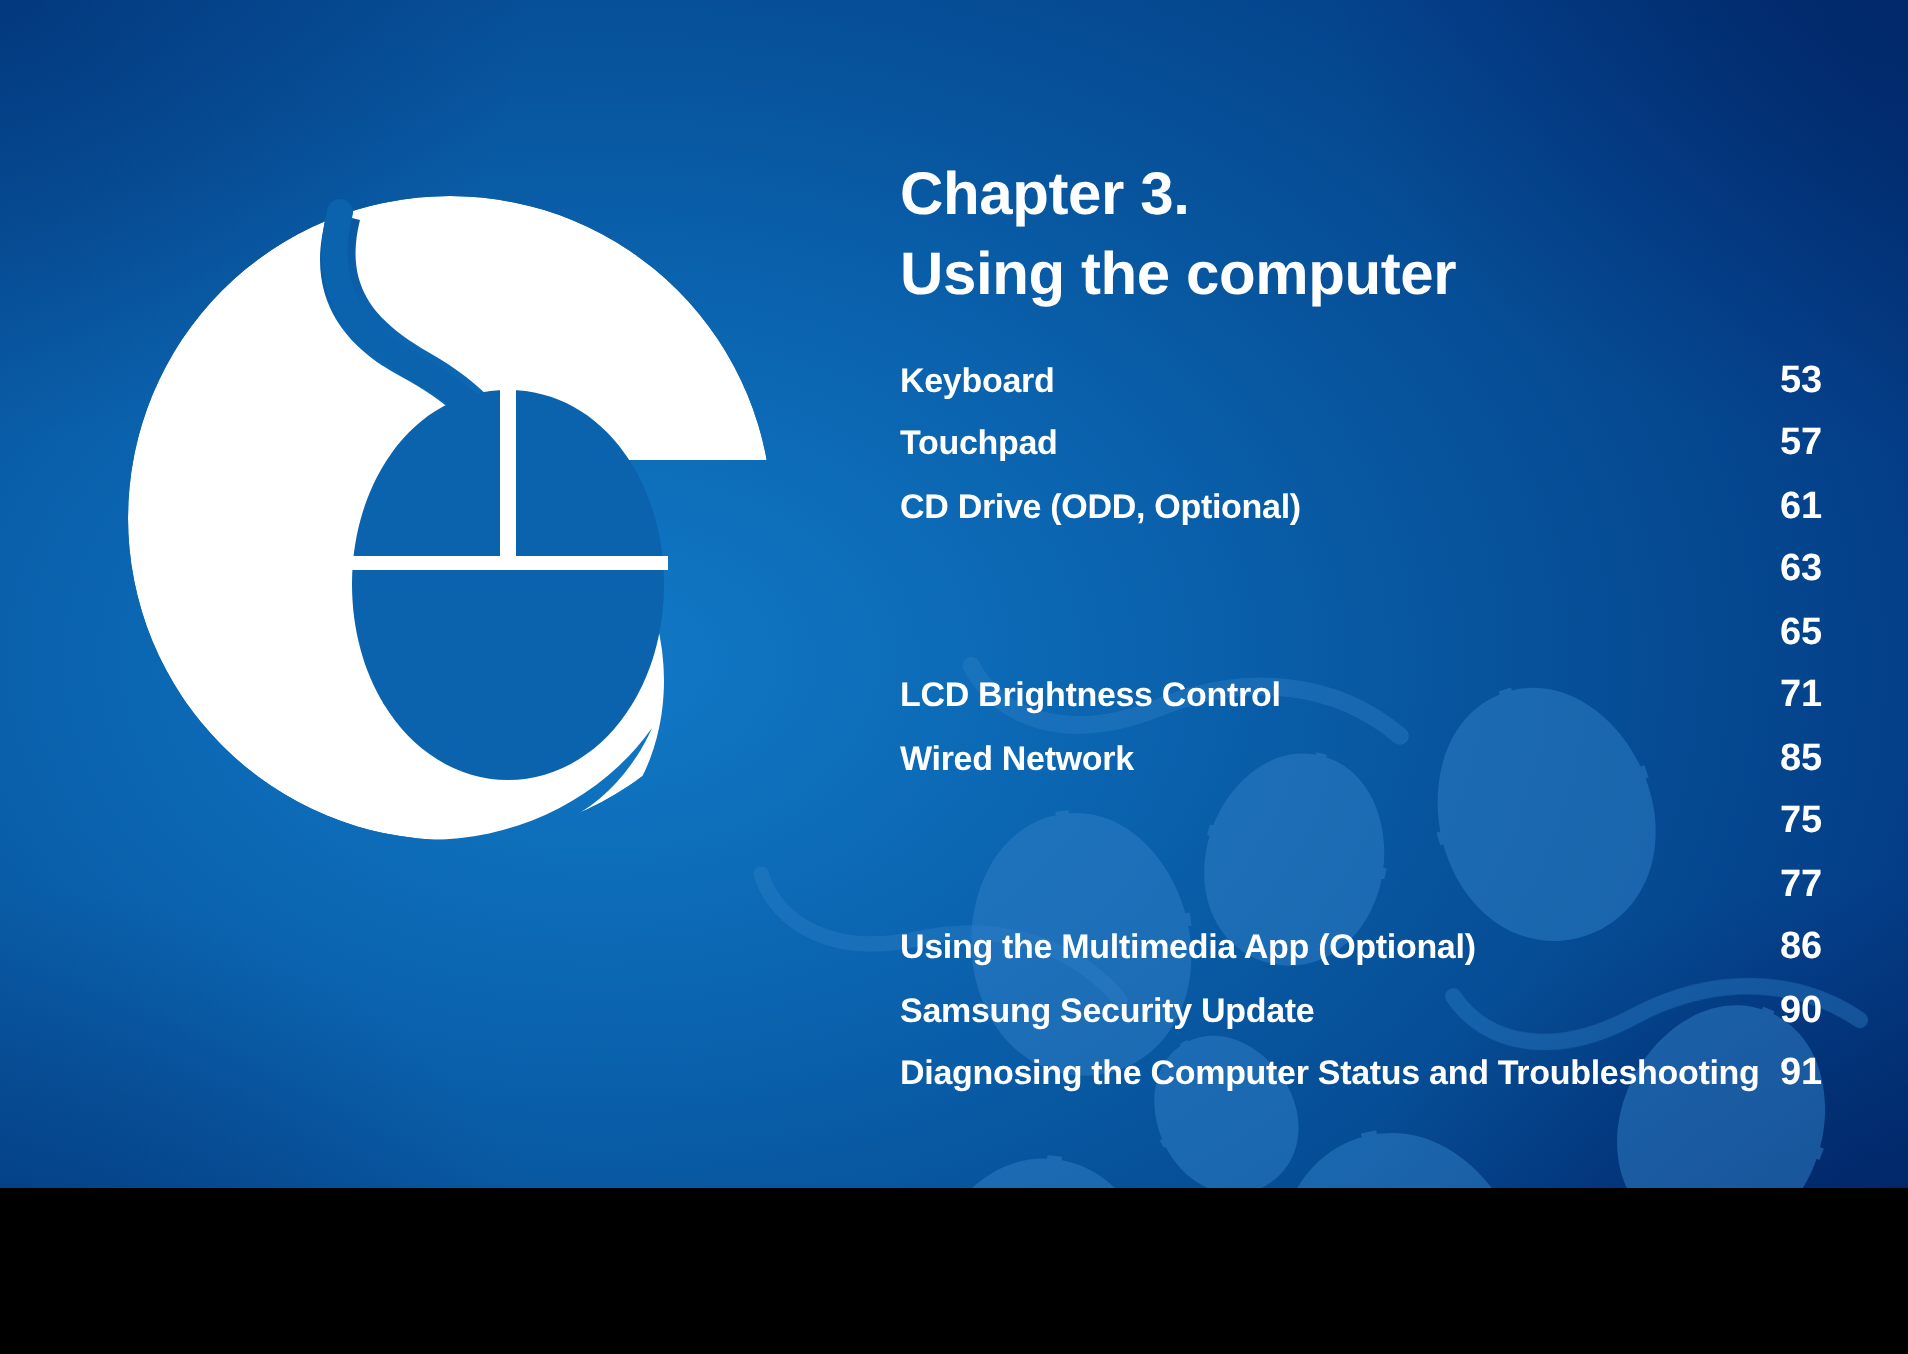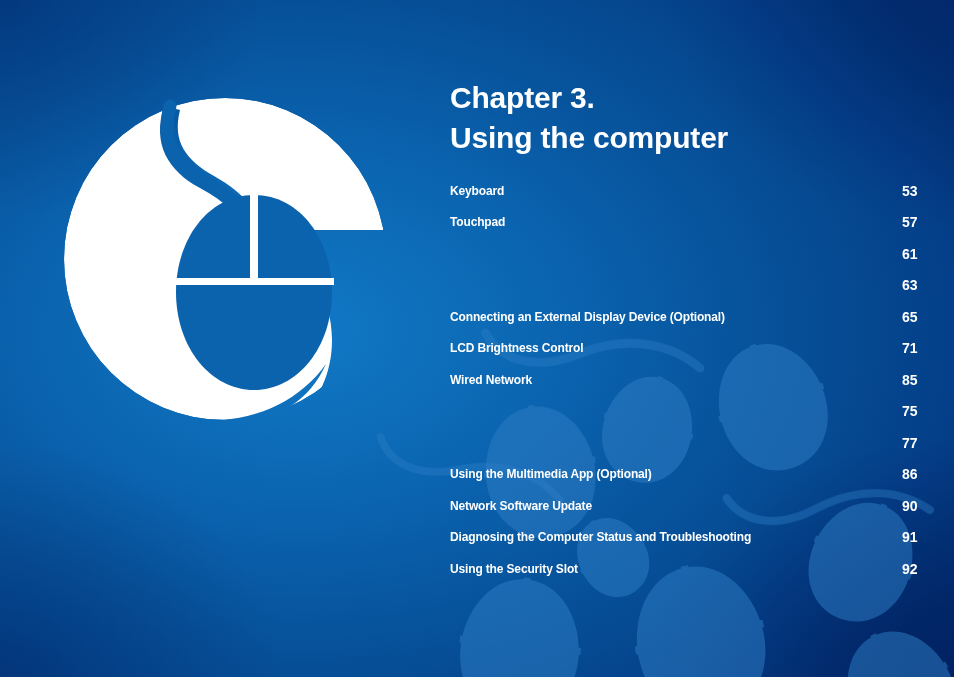--- a/index.html
+++ b/index.html
@@ -3,21 +3,21 @@
 <meta charset="utf-8">
 <style>
   html, body {
     margin: 0;
     padding: 0;
     background: #000;
   }
   #page {
     position: relative;
     width: 954px;
-    height: 677px;
+    height: 594px;
     overflow: hidden;
     font-family: "Liberation Sans", sans-serif;
     background: #ef4444;
   }
   
   .bg-base {
     position: absolute;
     inset: 0;
     background: radial-gradient(
         ellipse 760px 520px at 300px 330px,
@@ -82,33 +82,32 @@
     width: 504px;
   }
   .toc-row {
     position: relative;
     height: 31.5px;
     display: flex;
     align-items: center;
   }
   .toc-label {
     color: #ffffff;
-    font-size: 12px;
+    font-size: 17px;
     font-weight: bold;
     letter-spacing: -0.15px;
     white-space: nowrap;
   }
   .toc-page {
     position: absolute;
     left: 440px;
     color: #ffffff;
-    font-size: 14px;
+    font-size: 19px;
     font-weight: bold;
     letter-spacing: -0.1px;
-    margin-left: 12px;
   }
 </style>
 </head>
 <body>
 
 <div id="page">
 
   <div class="bg-base"></div>
   <div class="bg-corner-dark"></div>
 
@@ -207,27 +206,27 @@
     <div class="toc" id="toc-list">
         <div class="toc-row">
           <span class="toc-label">Keyboard</span>
           <span class="toc-page">53</span>
         </div>
         <div class="toc-row">
           <span class="toc-label">Touchpad</span>
           <span class="toc-page">57</span>
         </div>
         <div class="toc-row">
+          <span class="toc-label">CD Drive (ODD, Optional)</span>
           <span class="toc-page">61</span>
         </div>
         <div class="toc-row">
           <span class="toc-page">63</span>
         </div>
         <div class="toc-row">
-          <span class="toc-label">Connecting an External Display Device (Optional)</span>
           <span class="toc-page">65</span>
         </div>
         <div class="toc-row">
           <span class="toc-label">LCD Brightness Control</span>
           <span class="toc-page">71</span>
         </div>
         <div class="toc-row">
           <span class="toc-label">Wired Network</span>
           <span class="toc-page">85</span>
         </div>
@@ -235,27 +234,23 @@
           <span class="toc-page">75</span>
         </div>
         <div class="toc-row">
           <span class="toc-page">77</span>
         </div>
         <div class="toc-row">
           <span class="toc-label">Using the Multimedia App (Optional)</span>
           <span class="toc-page">86</span>
         </div>
         <div class="toc-row">
-          <span class="toc-label">Network Software Update</span>
+          <span class="toc-label">Samsung Security Update</span>
           <span class="toc-page">90</span>
         </div>
         <div class="toc-row">
           <span class="toc-label">Diagnosing the Computer Status and Troubleshooting</span>
           <span class="toc-page">91</span>
         </div>
-        <div class="toc-row">
-          <span class="toc-label">Using the Security Slot</span>
-          <span class="toc-page">92</span>
-        </div>
       </div>
   </div>
 
 </div>
 
 </body></html>

